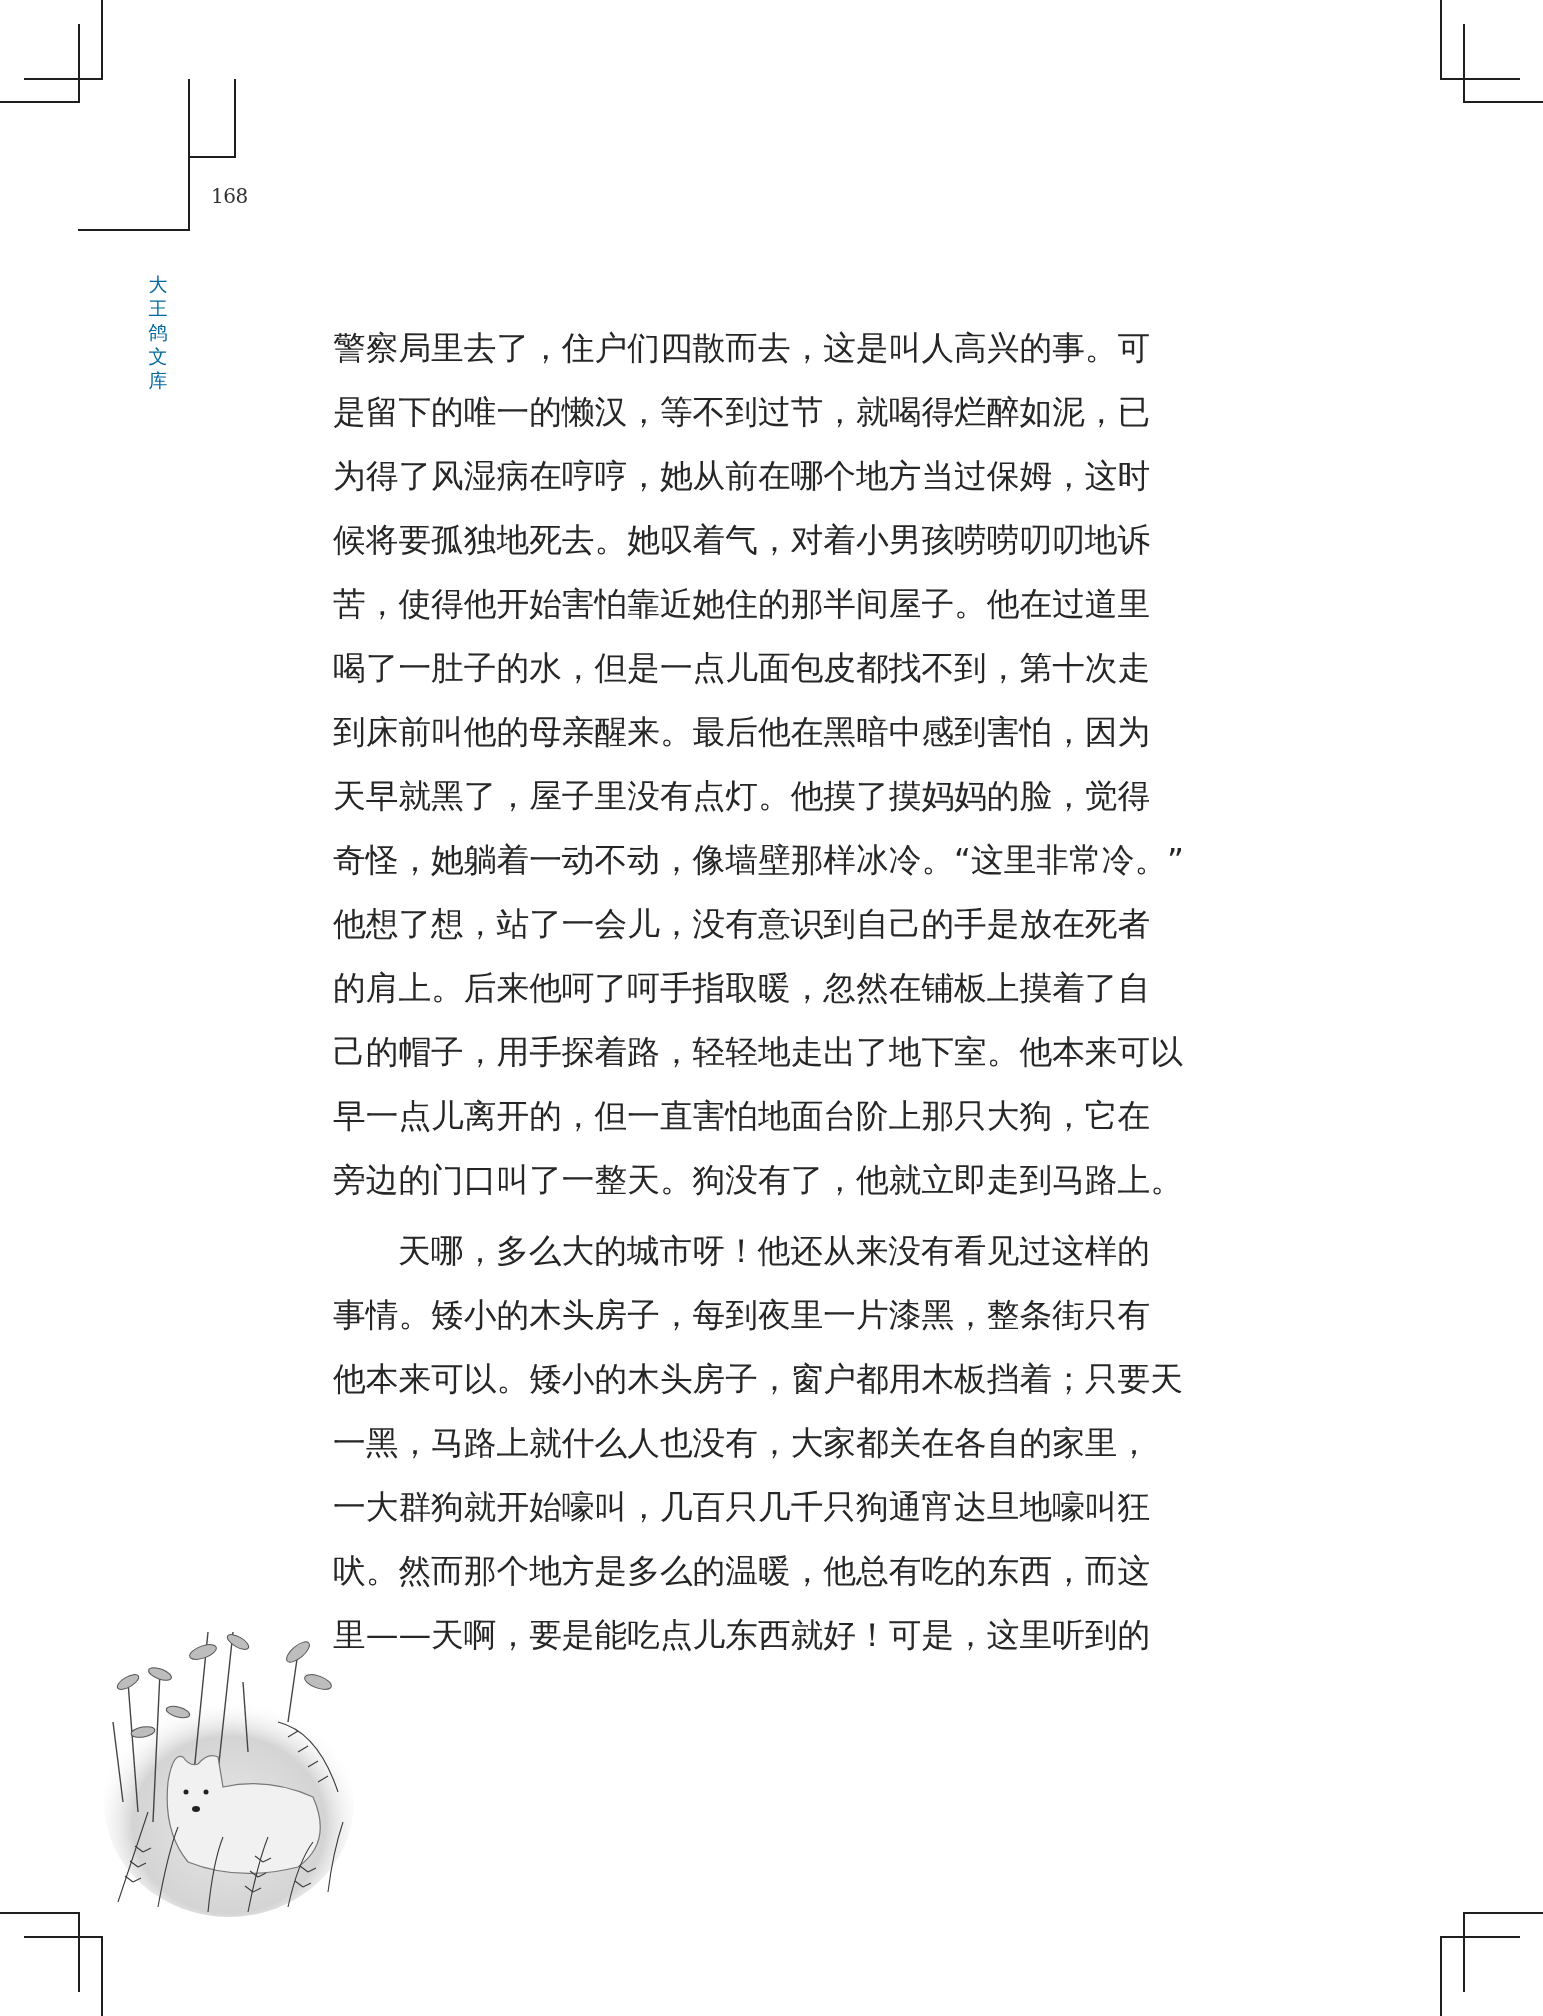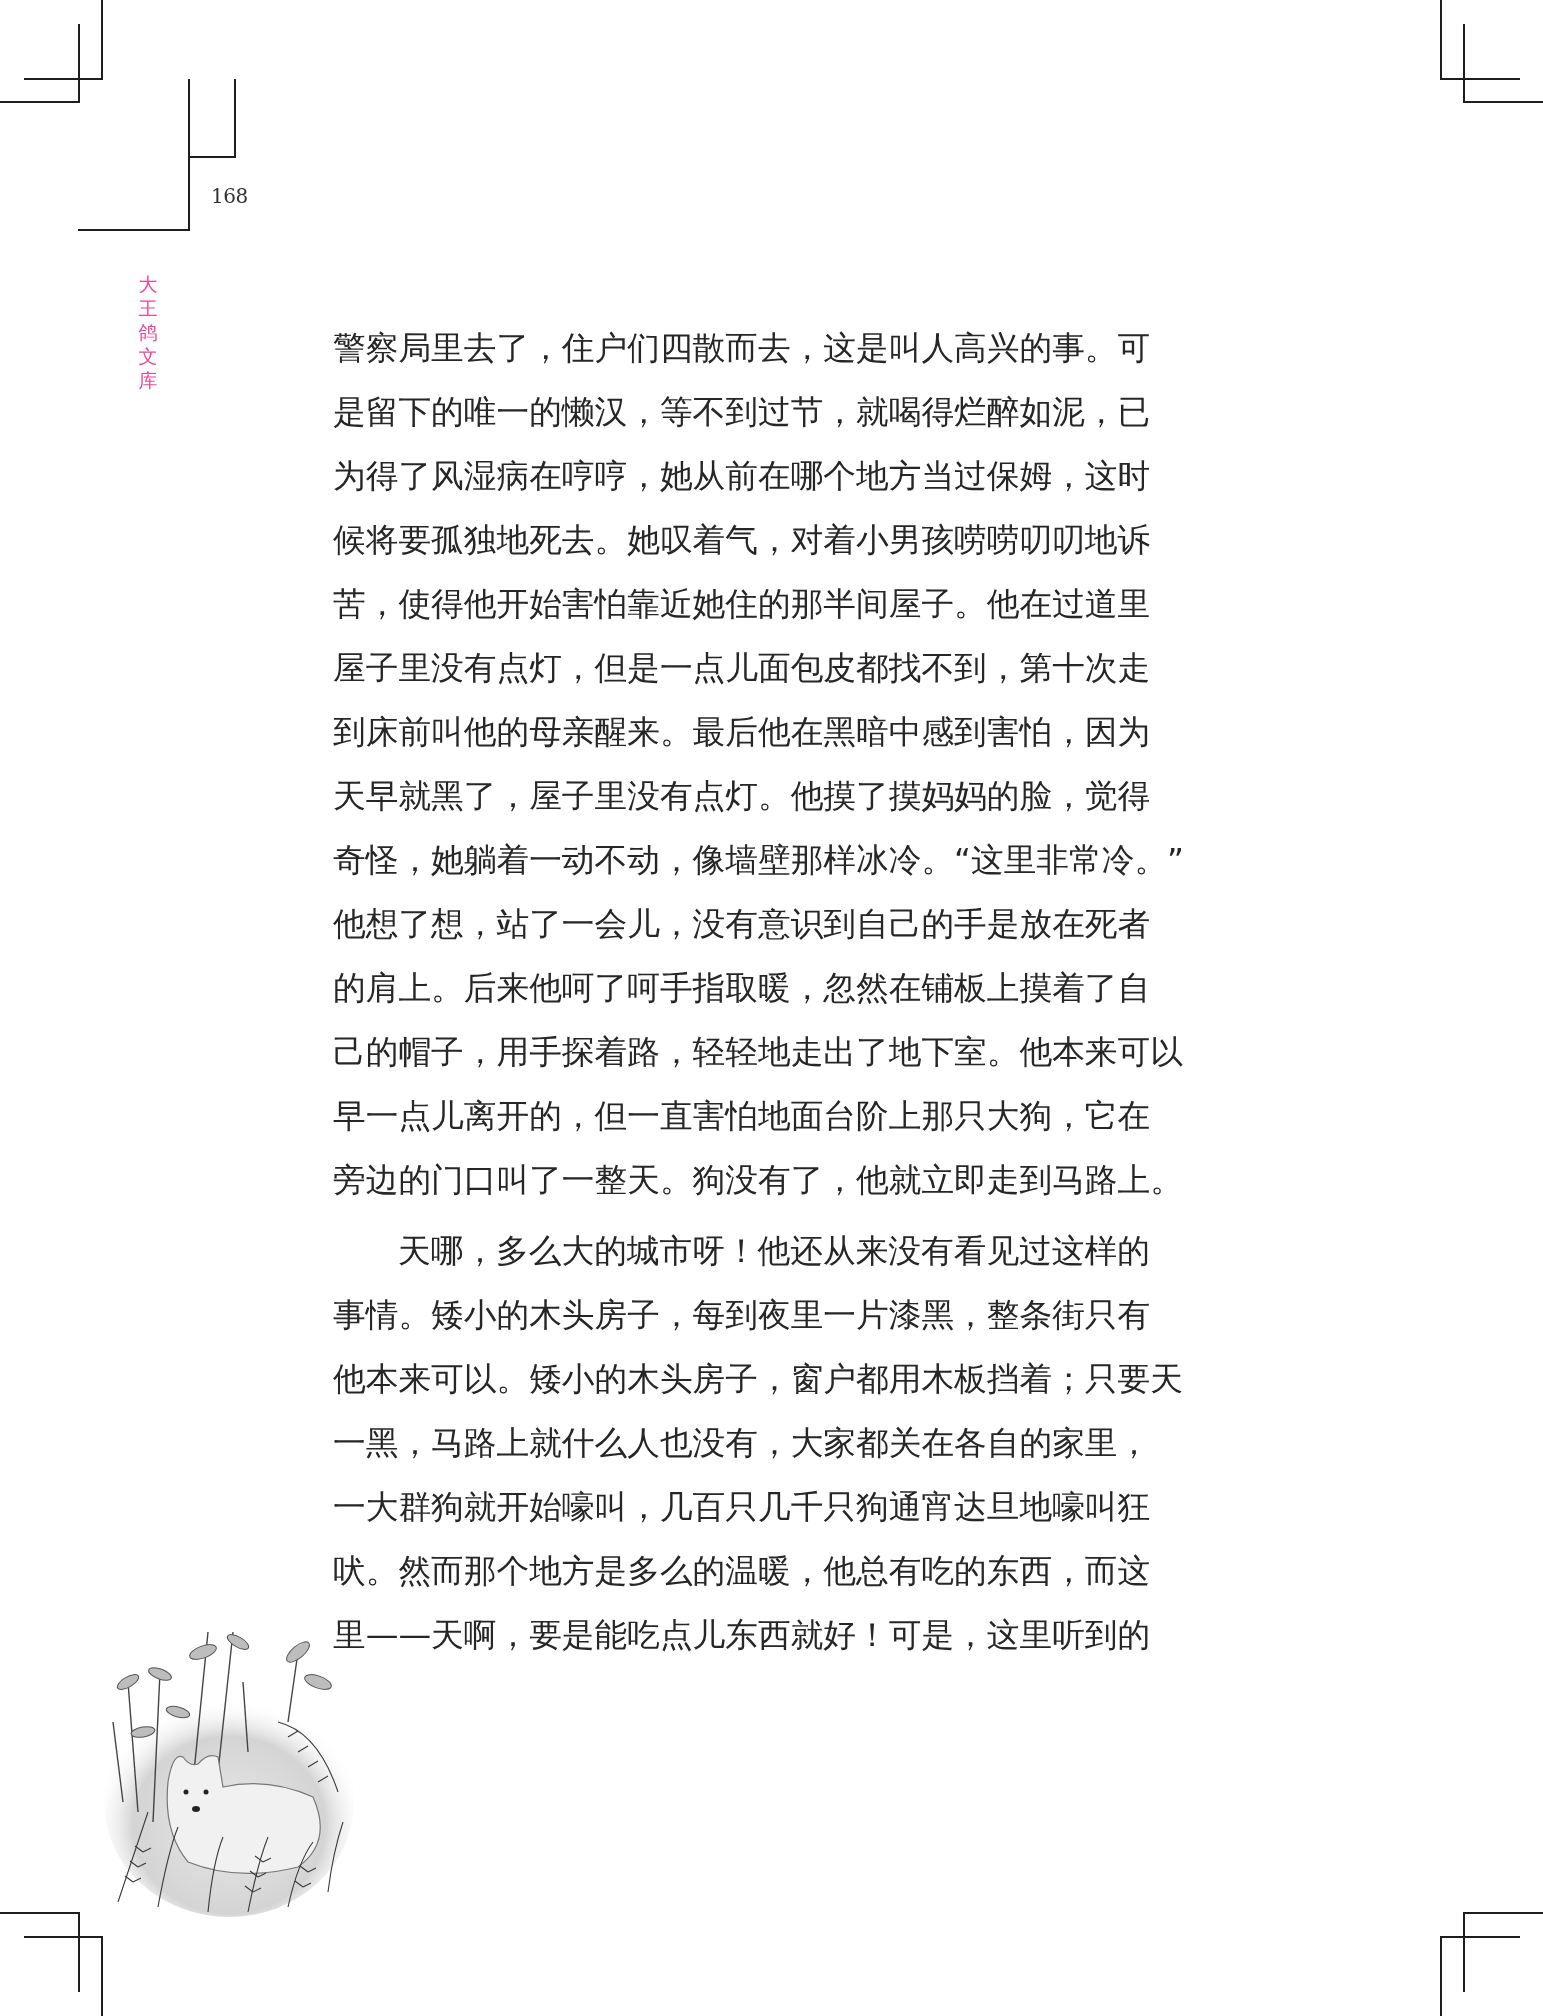--- a/index.html
+++ b/index.html
@@ -1,19 +1,19 @@
 <!DOCTYPE html>
 <html><head>
 <meta charset="utf-8">
 <style>
   html, body { margin:0; padding:0; background:#ffffff; }
   body { width:1543px; height:2016px; position:relative; overflow:hidden; font-family:"DejaVu Sans", sans-serif; color:#2a2a2a; }
   .ln { position:absolute; background:#1e1e1e; }
   .page-number { position:absolute; left:211px; top:184px; font-family:"DejaVu Serif","Liberation Serif", serif; font-size:20px; color:#333; letter-spacing:-0.5px; }
-  .series-label { position:absolute; left:136px; top:272px; width:24px; font-size:19px; line-height:24px; color:#ec4899; text-align:center; word-break:break-all; }
+  .series-label { position:absolute; left:146px; top:272px; width:24px; font-size:19px; line-height:24px; color:#0369a1; text-align:center; word-break:break-all; }
   .body-text { position:absolute; left:333px; top:325px; width:851px; }
   .line { height:64px; font-size:32.7px; line-height:46px; white-space:nowrap; overflow:visible; letter-spacing:0; color:#262626; }
   .line.indent { padding-left:65px; }
   .line.gap { margin-top:7px; }
   .fox { position:absolute; left:98px; top:1612px; width:262px; height:310px; }
 </style>
 </head>
 <body>
 
 <div>
@@ -53,21 +53,21 @@
 
 <div class="page-number">168</div>
 <div class="series-label">大王鸽文库</div>
 
 <div class="body-text">
   <div class="line">警察局里去了，住户们四散而去，这是叫人高兴的事。可</div>
   <div class="line">是留下的唯一的懒汉，等不到过节，就喝得烂醉如泥，已</div>
   <div class="line">为得了风湿病在哼哼，她从前在哪个地方当过保姆，这时</div>
   <div class="line">候将要孤独地死去。她叹着气，对着小男孩唠唠叨叨地诉</div>
   <div class="line">苦，使得他开始害怕靠近她住的那半间屋子。他在过道里</div>
-  <div class="line">屋子里没有点灯，但是一点儿面包皮都找不到，第十次走</div>
+  <div class="line">喝了一肚子的水，但是一点儿面包皮都找不到，第十次走</div>
   <div class="line">到床前叫他的母亲醒来。最后他在黑暗中感到害怕，因为</div>
   <div class="line">天早就黑了，屋子里没有点灯。他摸了摸妈妈的脸，觉得</div>
   <div class="line">奇怪，她躺着一动不动，像墙壁那样冰冷。“这里非常冷。”</div>
   <div class="line">他想了想，站了一会儿，没有意识到自己的手是放在死者</div>
   <div class="line">的肩上。后来他呵了呵手指取暖，忽然在铺板上摸着了自</div>
   <div class="line">己的帽子，用手探着路，轻轻地走出了地下室。他本来可以</div>
   <div class="line">早一点儿离开的，但一直害怕地面台阶上那只大狗，它在</div>
   <div class="line">旁边的门口叫了一整天。狗没有了，他就立即走到马路上。</div>
   <div class="line indent gap">天哪，多么大的城市呀！他还从来没有看见过这样的</div>
   <div class="line">事情。矮小的木头房子，每到夜里一片漆黑，整条街只有</div>

